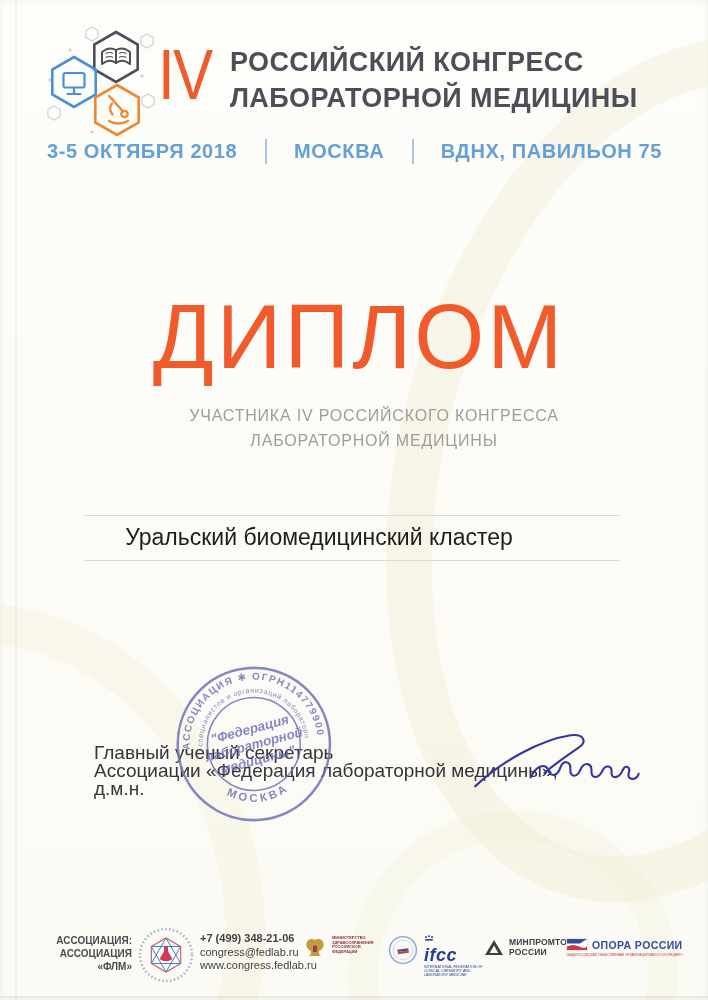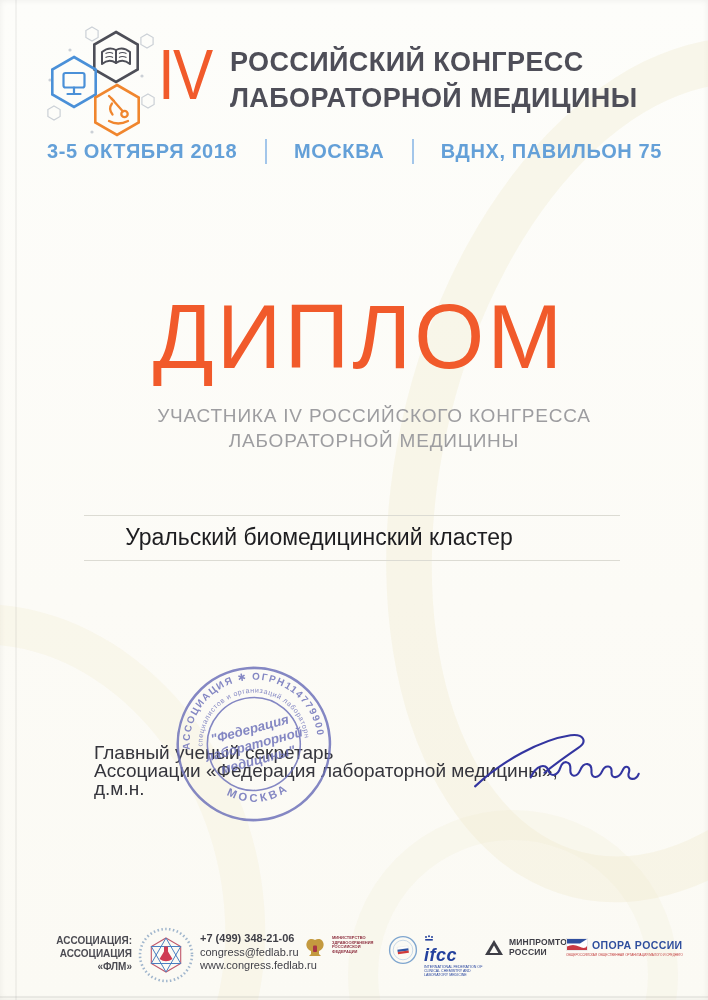--- a/index.html
+++ b/index.html
@@ -37,21 +37,21 @@
   }
   .dl-sep { width:2px; height:25px; background:#a3c6ea; }
 
   
   .d-title {
     position:absolute; left:0; right:0; top:292px; text-align:center;
     font-size:90px; line-height:1; color:#f15a2b; font-weight:400; letter-spacing:3px;padding-left:10px;
   }
   .d-sub {
     position:absolute; left:0; right:0; top:403px; text-align:center;
-    font-size:19px; line-height:25px; color:#9d9da0; letter-spacing:.8px;margin-left:40px;
+    font-size:16px; line-height:25px; color:#9d9da0; letter-spacing:.8px;margin-left:40px;
   }
   .recipient-box { position:absolute; left:84px; width:536px; top:515px; }
   .rule { height:0; border-top:1px solid #dcdbd3; }
   .recipient {
     width:470px; text-align:center; padding:8px 0 9px 0;
     font-size:23px; color:#1d1d20; font-weight:400;
   }
 
   
   .role {

